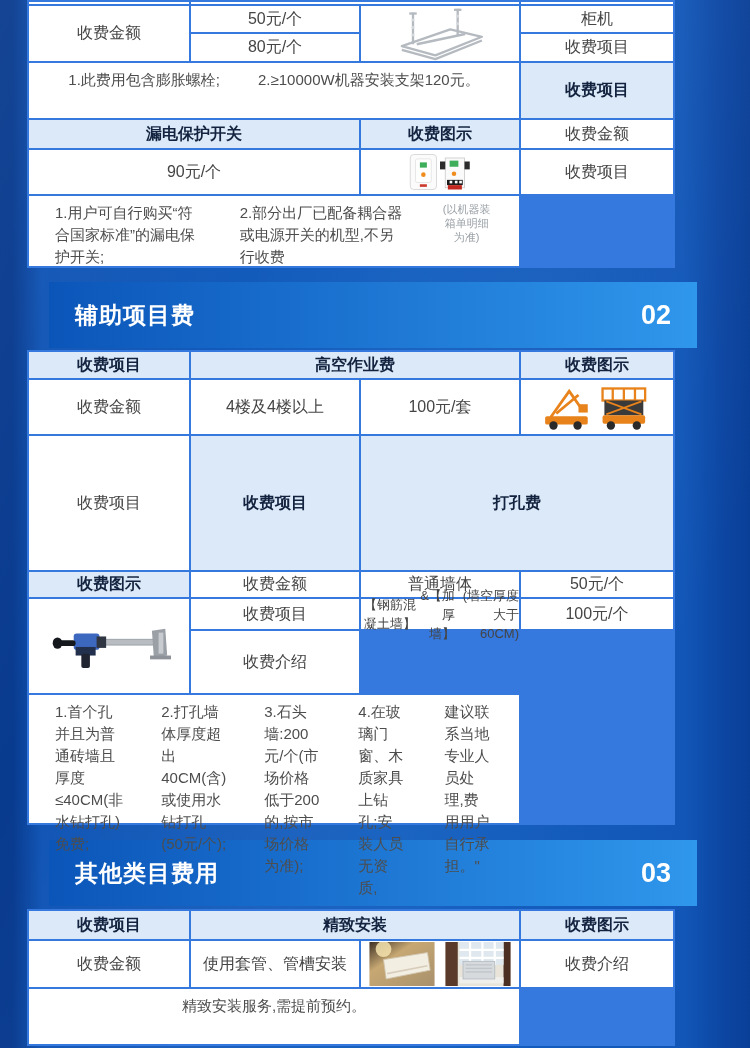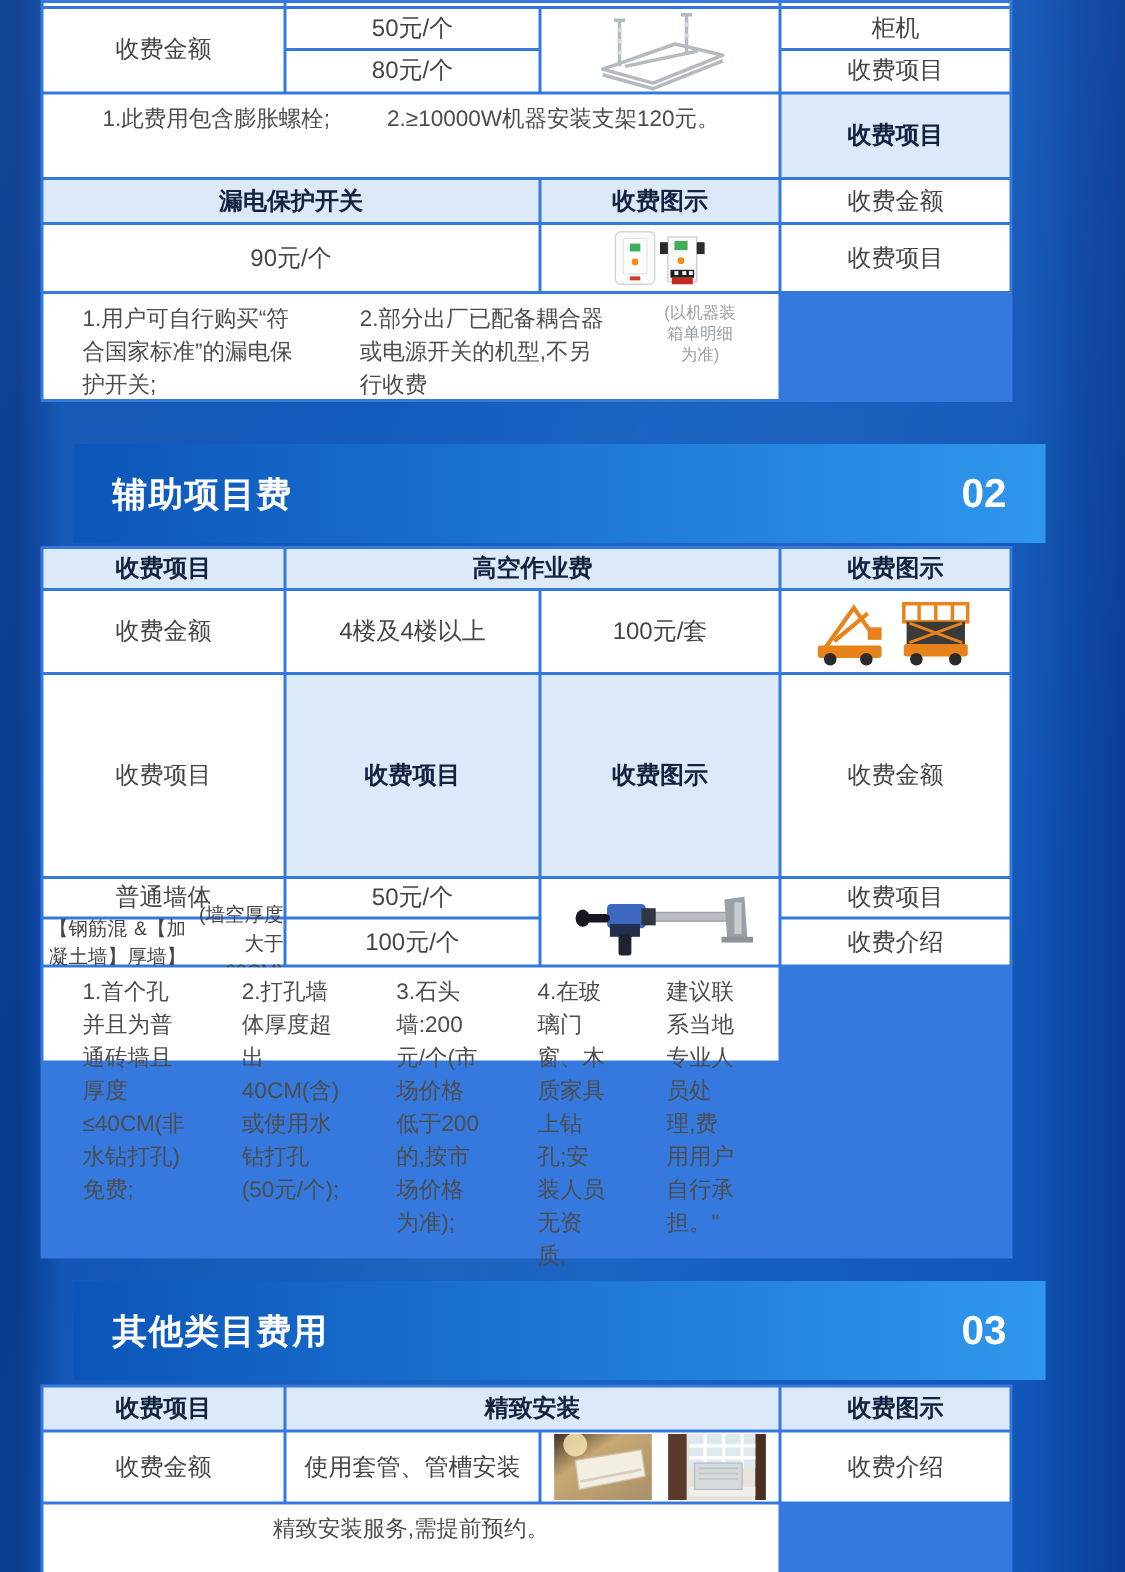--- a/index.html
+++ b/index.html
@@ -30,21 +30,21 @@
     display:flex;align-items:center;justify-content:space-between;padding:0 26px;
     background:linear-gradient(90deg,#0b55b9,#2f97ec);
   }
   .band-title{color:#fff;font-weight:bold;font-size:23px;letter-spacing:1px;}
   .band-num{color:#fff;font-weight:bold;font-size:27px;}
   .imgbox{width:100%;height:100%;display:flex;align-items:center;justify-content:center;background:#fff;}
   .photos{display:flex;gap:4px;align-items:center;justify-content:center;width:100%;height:100%;padding:1px;box-sizing:border-box;}
   #b1{margin-top:0;grid-template-rows:2px 26px 27px 55px 28px 44px 70px;}
   #b2{margin-top:2px;grid-template-rows:26px 54px 134px 25px 30px 62px 128px;}
   #b3{margin-top:3px;grid-template-rows:28px 46px 55px;}
-  #band2{margin-top:28px;}
+  #band2{margin-top:14px;}
   #band3{margin-top:15px;}
 </style>
 </head>
 <body>
 
 <div class="tbl" id="b1">
   <div class="c"></div>
   <div class="c s2"></div>
   <div class="c"></div>
 
@@ -155,20 +155,21 @@
         <rect x="66" y="36" width="46" height="9" rx="2" fill="#e8821a"></rect>
         <circle cx="75" cy="47" r="4.5" fill="#2a2a2a"></circle>
         <circle cx="103" cy="47" r="4.5" fill="#2a2a2a"></circle>
       </svg>
     </span>
   </div>
 
   <div class="c">收费项目</div>
 
   <div class="c hd">收费项目</div>
+  <div class="c hd s2">打孔费</div>
   <div class="c hd">收费图示</div>
 
   <div class="c">收费金额</div>
   <div class="c">普通墙体</div>
   <div class="c">50元/个</div>
   <div class="c rs2">
     <span class="imgbox">
       <svg width="124" height="58" viewBox="0 0 130 60">
         <rect x="38" y="23" width="80" height="6" fill="#b9bdc2" stroke="#9aa0a6"></rect>
         <path d="M110,14 L124,12 L126,40 L112,42 Z" fill="#9aa0a6"></path>

